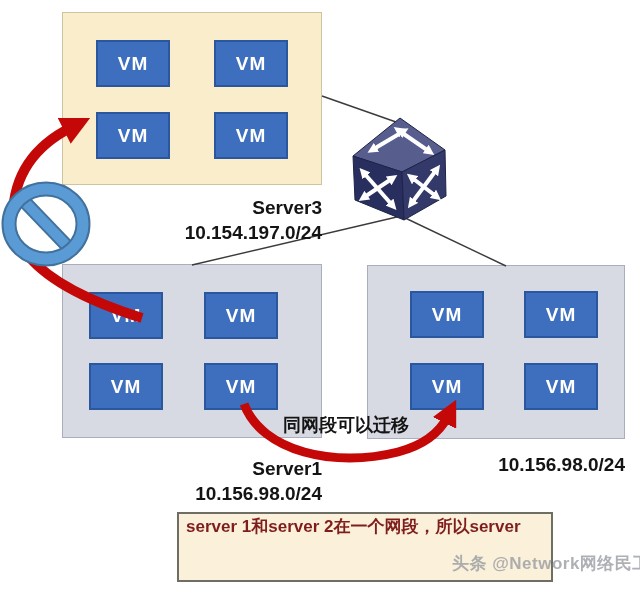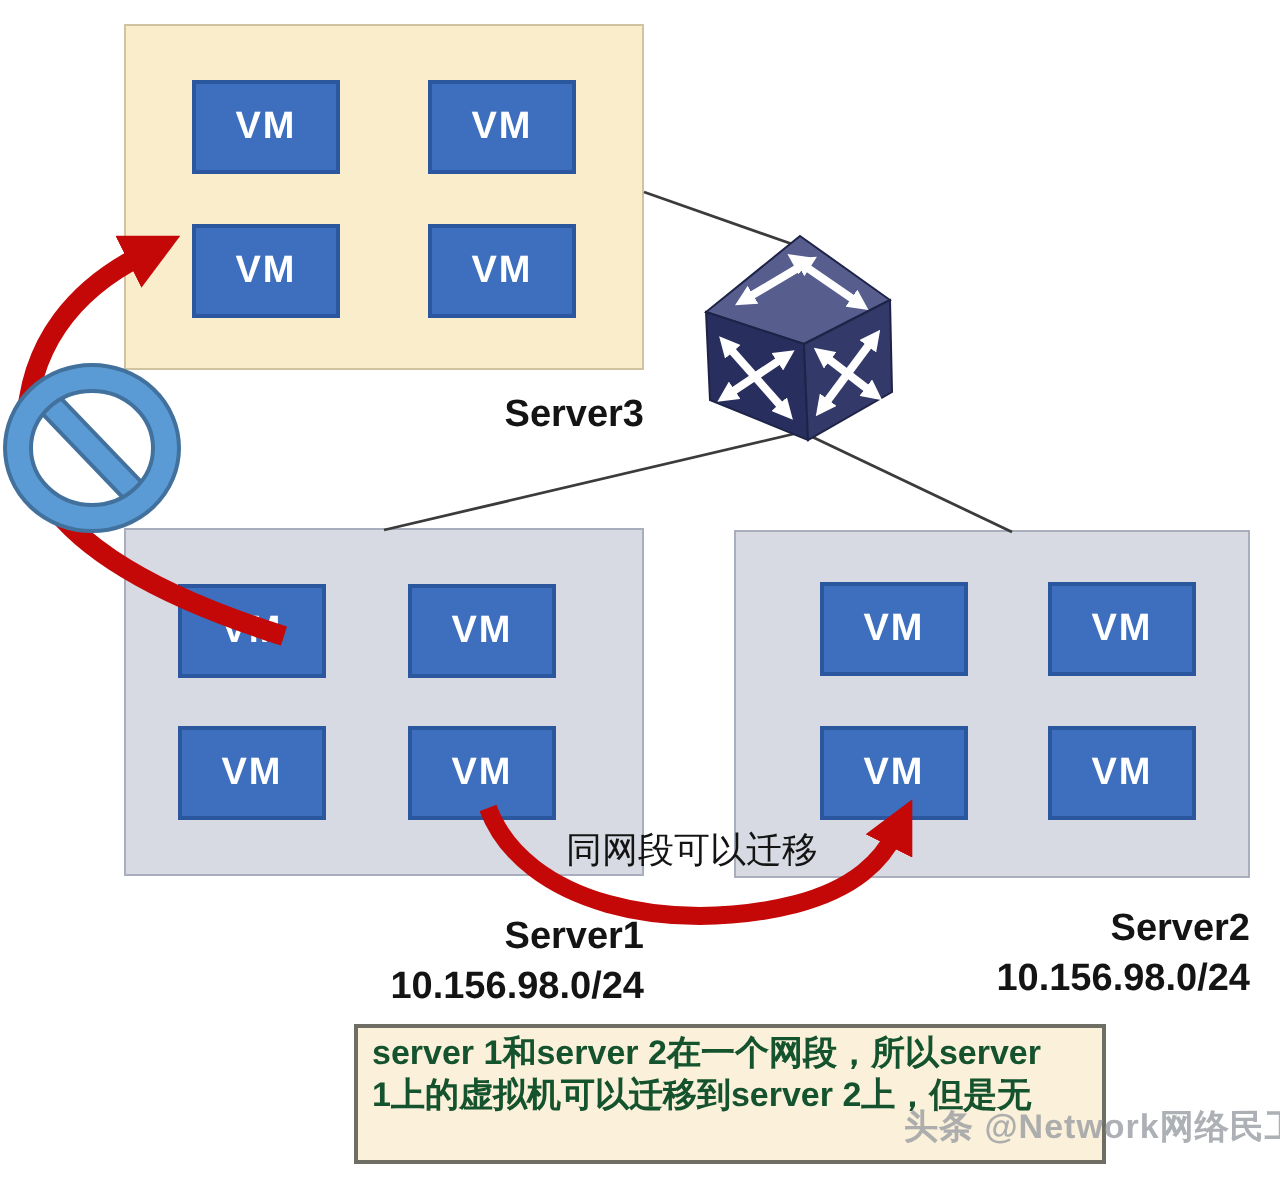--- a/index.html
+++ b/index.html
@@ -11,25 +11,25 @@
   .server.cream{background:#FAEDCB;border:1px solid #CFC3A0;}
   .server.gray{background:#D7DAE2;border:1px solid #A8AEBB;}
   .vm{
     position:absolute;width:74px;height:47px;background:#3E6FBE;border:2px solid #2A579E;
     display:flex;align-items:center;justify-content:center;box-sizing:border-box;
   }
   .vm span{color:#fff;font-weight:700;font-size:19px;letter-spacing:1px;}
   .srv-label{position:absolute;text-align:right;font-weight:700;color:#141414;}
   .srv-label .nm{font-size:19px;line-height:25px;}
   .srv-label .ip{font-size:19px;line-height:25px;}
-  .mig-label{position:absolute;font-weight:400;font-size:18px;color:#141414;white-space:nowrap;text-align:right;}
+  .mig-label{position:absolute;font-weight:700;font-size:18px;color:#141414;white-space:nowrap;text-align:right;}
   .note-box{
     position:absolute;left:177px;top:512px;width:376px;height:70px;box-sizing:border-box;
     background:#FBF1DA;border:2px solid #6E6E64;padding:2px 7px;
-    font-weight:700;font-size:17px;line-height:21px;color:#14532d;
+    font-weight:700;font-size:17px;line-height:21px;color:#7f1d1d;
   }
   .watermark{
     position:absolute;left:452px;top:552px;width:195px;
     font-weight:700;font-size:17px;color:rgba(145,150,156,0.75);
     white-space:nowrap;letter-spacing:0.5px;
   }
   svg.overlay{position:absolute;left:0;top:0;pointer-events:none;}
 </style>
 </head>
 <body>
@@ -119,32 +119,31 @@
       <ellipse cx="46" cy="224" rx="37" ry="35" fill="#ffffff"></ellipse>
       <line x1="22" y1="199" x2="70" y2="249" stroke="#41719C" stroke-width="14"></line>
       <line x1="22" y1="199" x2="70" y2="249" stroke="#5B9BD5" stroke-width="10"></line>
       <ellipse cx="46" cy="224" rx="37" ry="35" fill="none" stroke="#41719C" stroke-width="15"></ellipse>
       <ellipse cx="46" cy="224" rx="37" ry="35" fill="none" stroke="#5B9BD5" stroke-width="11"></ellipse>
     </g>
   </svg>
 
   <div class="srv-label" style="left:62px;top:195px;width:260px;">
     <div class="nm">Server3</div>
+    <div class="ip">10.154.197.0/24</div>
   </div>
   <div class="srv-label" style="left:62px;top:456px;width:260px;">
     <div class="nm">Server1</div>
     <div class="ip">10.156.98.0/24</div>
   </div>
   <div class="srv-label" style="left:367px;top:452px;width:258px;">
-    <div class="nm">Server2</div>
     <div class="ip">10.156.98.0/24</div>
   </div>
 
   <div class="mig-label" style="left:283px;top:413px;">同网段可以迁移</div>
 
   <div class="note-box">
     <div>server 1和server 2在一个网段，所以server</div>
-    <div>1上的虚拟机可以迁移到server 2上，但是无</div>
   </div>
 
   <div class="watermark">头条 @Network网络民工</div>
 
 </div>
 
 </body></html>

